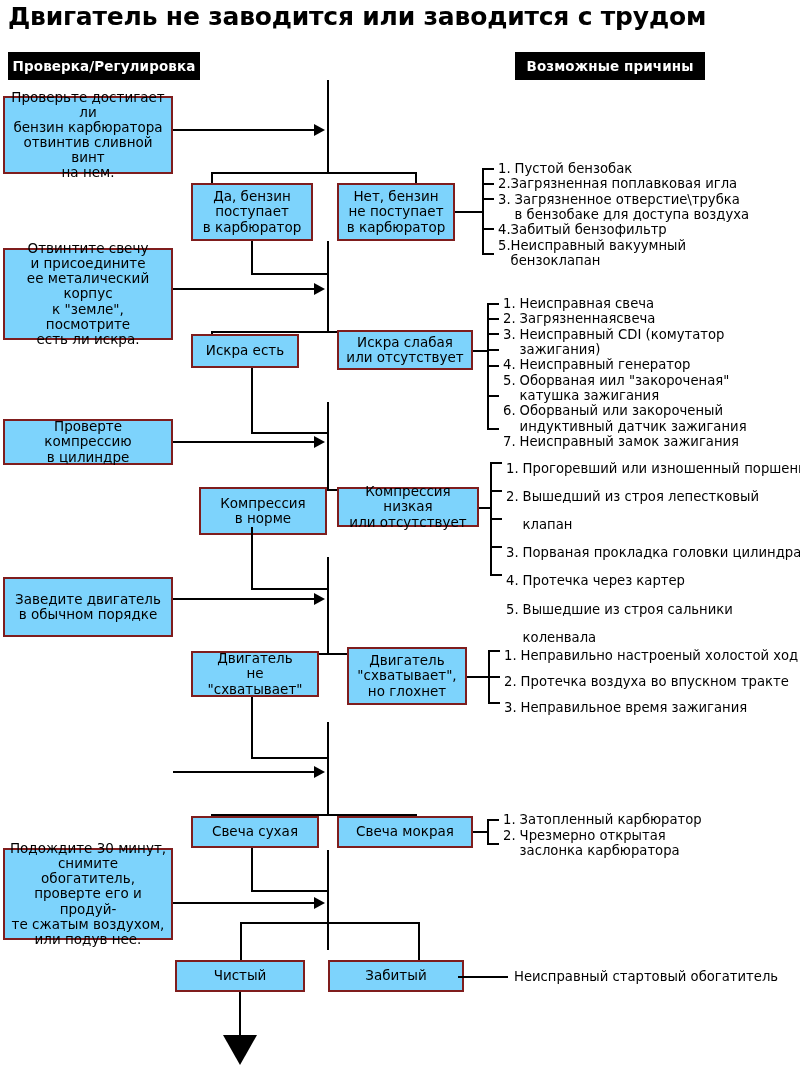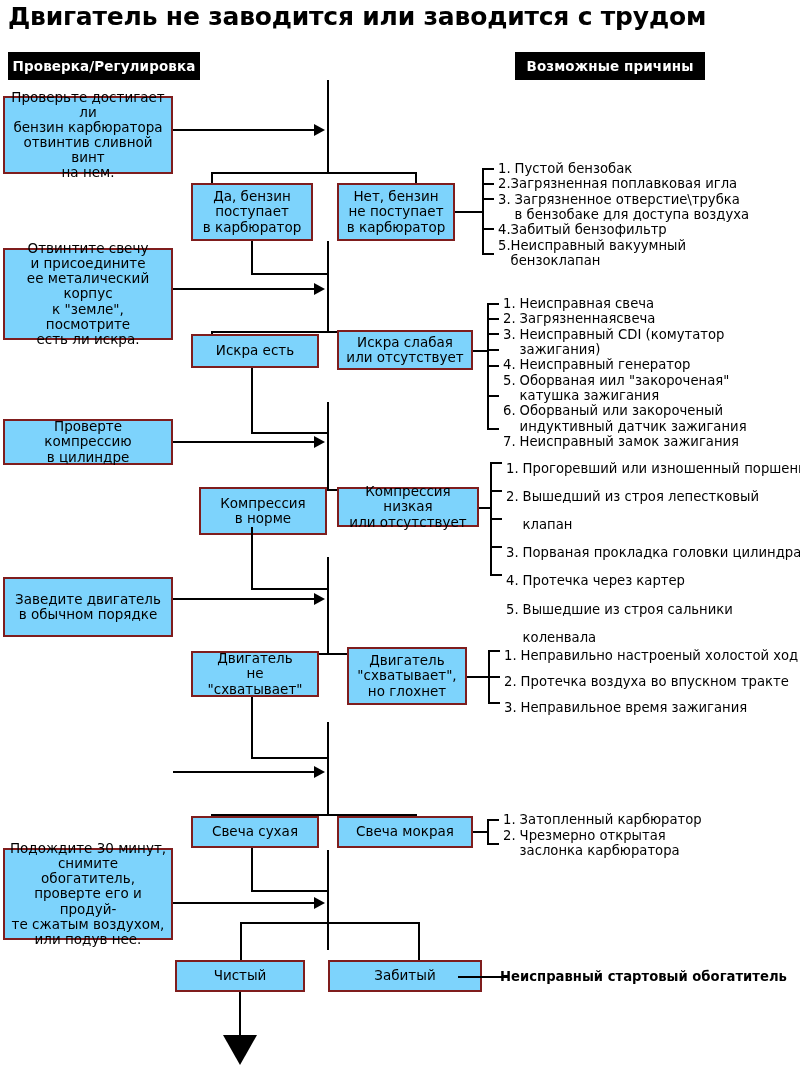--- a/index.html
+++ b/index.html
@@ -195,21 +195,21 @@
 к "земле", посмотрите
 есть ли искра.</span>
   </div>
   <div class="hline" style="left:173px; top:288px; width:144px;"></div>
   <div class="arrowhead" style="left:314px; top:283px;"></div>
 
   <div class="hline" style="left:211px; top:331px; width:206px;"></div>
   <div class="vline" style="left:211px; top:331px; height:11px;"></div>
   <div class="vline" style="left:415px; top:331px; height:11px;"></div>
 
-  <div class="box" style="left:191px; top:334px; width:128px; height:34px;">
+  <div class="box" style="left:191px; top:334px; width:108px; height:34px;">
     <span>Искра есть</span>
   </div>
   <div class="box" style="left:337px; top:330px; width:136px; height:40px;">
     <span>Искра слабая
 или отсутствует</span>
   </div>
 
   <div class="hline t1" style="left:473px; top:350px; width:15px;"></div>
   <div class="vline t1" style="left:487px; top:303px; height:126px;"></div>
   <div class="hline t1" style="left:487px; top:303px; width:12px;"></div>
@@ -399,23 +399,23 @@
   <div class="hline" style="left:173px; top:902px; width:144px;"></div>
   <div class="arrowhead" style="left:314px; top:897px;"></div>
 
   <div class="hline" style="left:240px; top:922px; width:180px;"></div>
   <div class="vline" style="left:240px; top:922px; height:40px;"></div>
   <div class="vline" style="left:418px; top:922px; height:40px;"></div>
 
   <div class="box" style="left:175px; top:960px; width:130px; height:32px;">
     <span>Чистый</span>
   </div>
-  <div class="box" style="left:328px; top:960px; width:154px; height:32px;">
+  <div class="box" style="left:328px; top:960px; width:136px; height:32px;">
     <span>Забитый</span>
   </div>
 
   <div class="hline t1" style="left:458px; top:976px; width:50px;"></div>
-  <div class="plainlabel" style="left:500px; top:969px;font-weight:bold;">Неисправный стартовый обогатитель</div>
+  <div class="plainlabel" style="left:514px; top:969px;">Неисправный стартовый обогатитель</div>
 
   <div class="vline" style="left:239px; top:992px; height:45px;"></div>
   <div class="arrowdown" style="left:223px; top:1035px;"></div>
 
 </div>
 
 </body></html>

